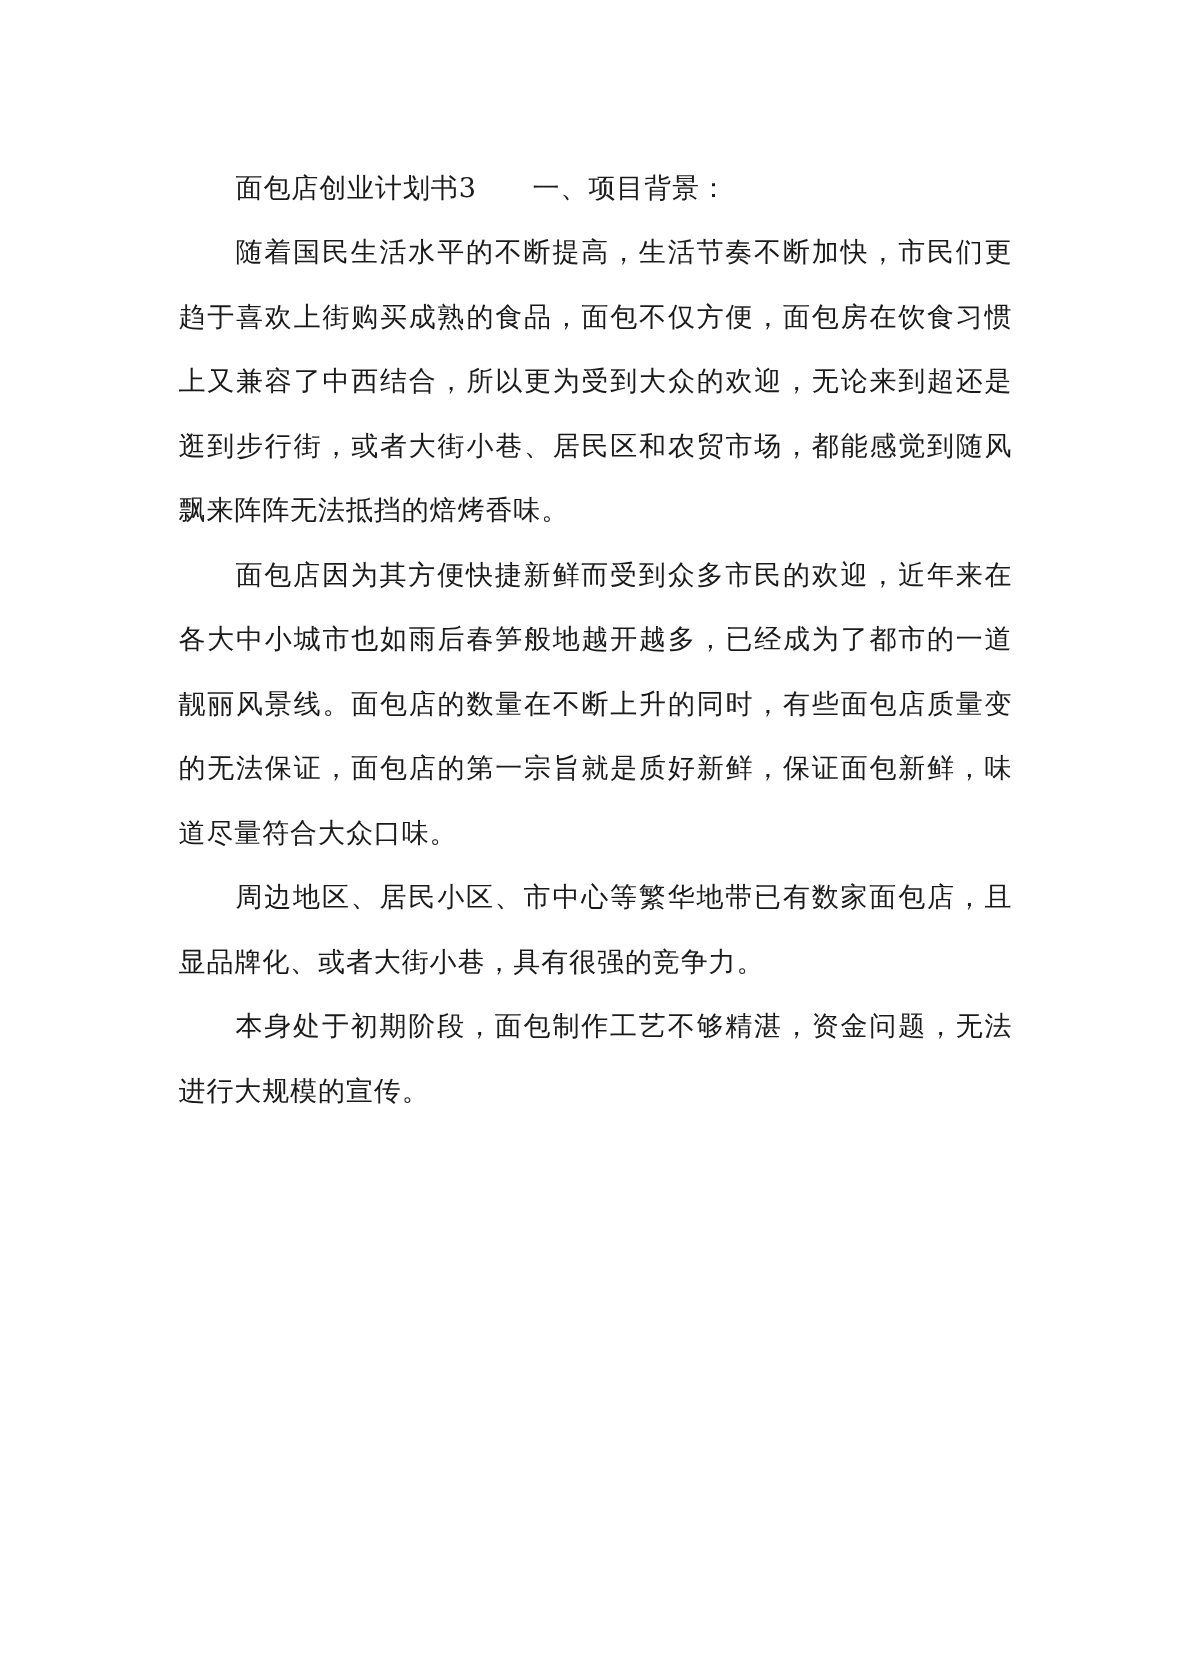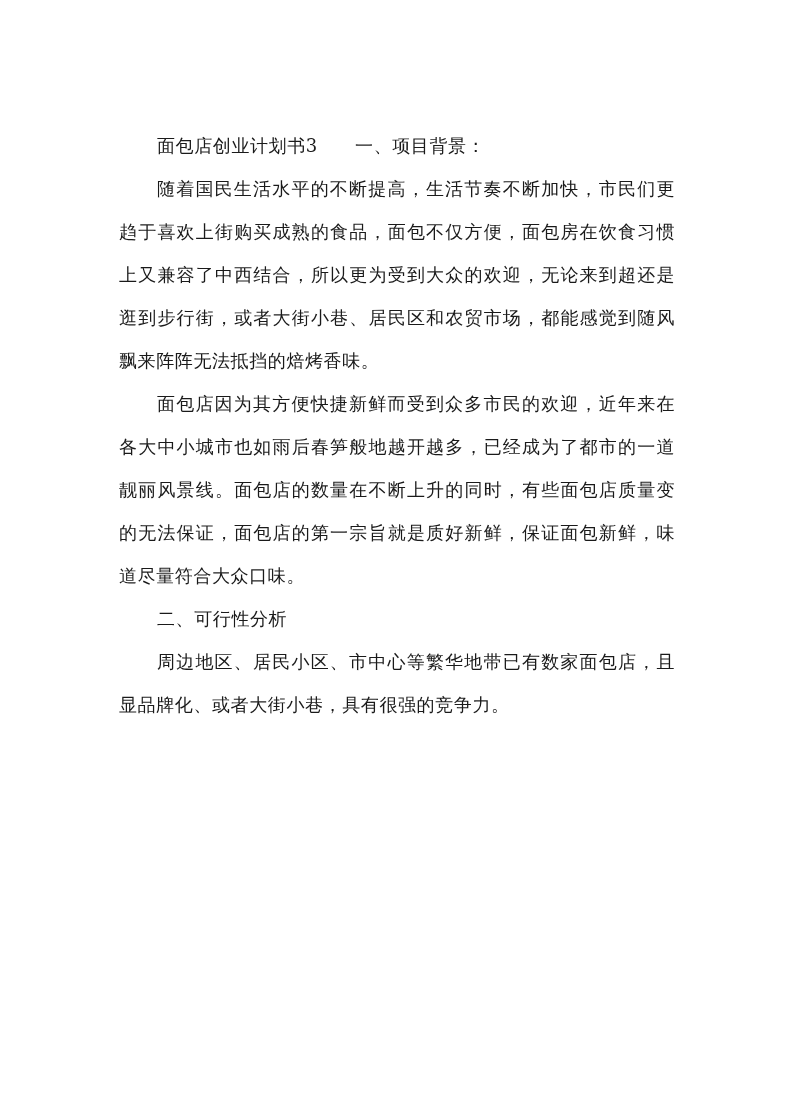--- a/index.html
+++ b/index.html
@@ -11,21 +11,21 @@
       width: 792px;
       height: 1120px;
       position: relative;
       overflow: hidden;
       font-family: "DejaVu Serif", "Liberation Serif", serif;
       color: #1a1a1a;
     }
     .page {
       position: absolute;
       left: 119px;
-      top: 124px;
+      top: 104px;
       width: 556px;
     }
     .para {
       margin: 0;
       font-size: 18px;
       line-height: 43px;
       letter-spacing: 0.6px;
       text-align: justify;
       text-justify: inter-character;
     }
@@ -33,15 +33,15 @@
       text-indent: 38px;
     }
   </style>
 </head>
 <body>
 
 <div class="page">
   <p class="para indent">面包店创业计划书3　　一、项目背景：</p>
   <p class="para indent">随着国民生活水平的不断提高，生活节奏不断加快，市民们更趋于喜欢上街购买成熟的食品，面包不仅方便，面包房在饮食习惯上又兼容了中西结合，所以更为受到大众的欢迎，无论来到超还是逛到步行街，或者大街小巷、居民区和农贸市场，都能感觉到随风飘来阵阵无法抵挡的焙烤香味。</p>
   <p class="para indent">面包店因为其方便快捷新鲜而受到众多市民的欢迎，近年来在各大中小城市也如雨后春笋般地越开越多，已经成为了都市的一道靓丽风景线。面包店的数量在不断上升的同时，有些面包店质量变的无法保证，面包店的第一宗旨就是质好新鲜，保证面包新鲜，味道尽量符合大众口味。</p>
-  <p class="para indent">二、可行性分析</p>
   <p class="para indent">周边地区、居民小区、市中心等繁华地带已有数家面包店，且显品牌化、或者大街小巷，具有很强的竞争力。</p>
+  <p class="para indent">本身处于初期阶段，面包制作工艺不够精湛，资金问题，无法进行大规模的宣传。</p>
 </div>
 
 </body></html>

